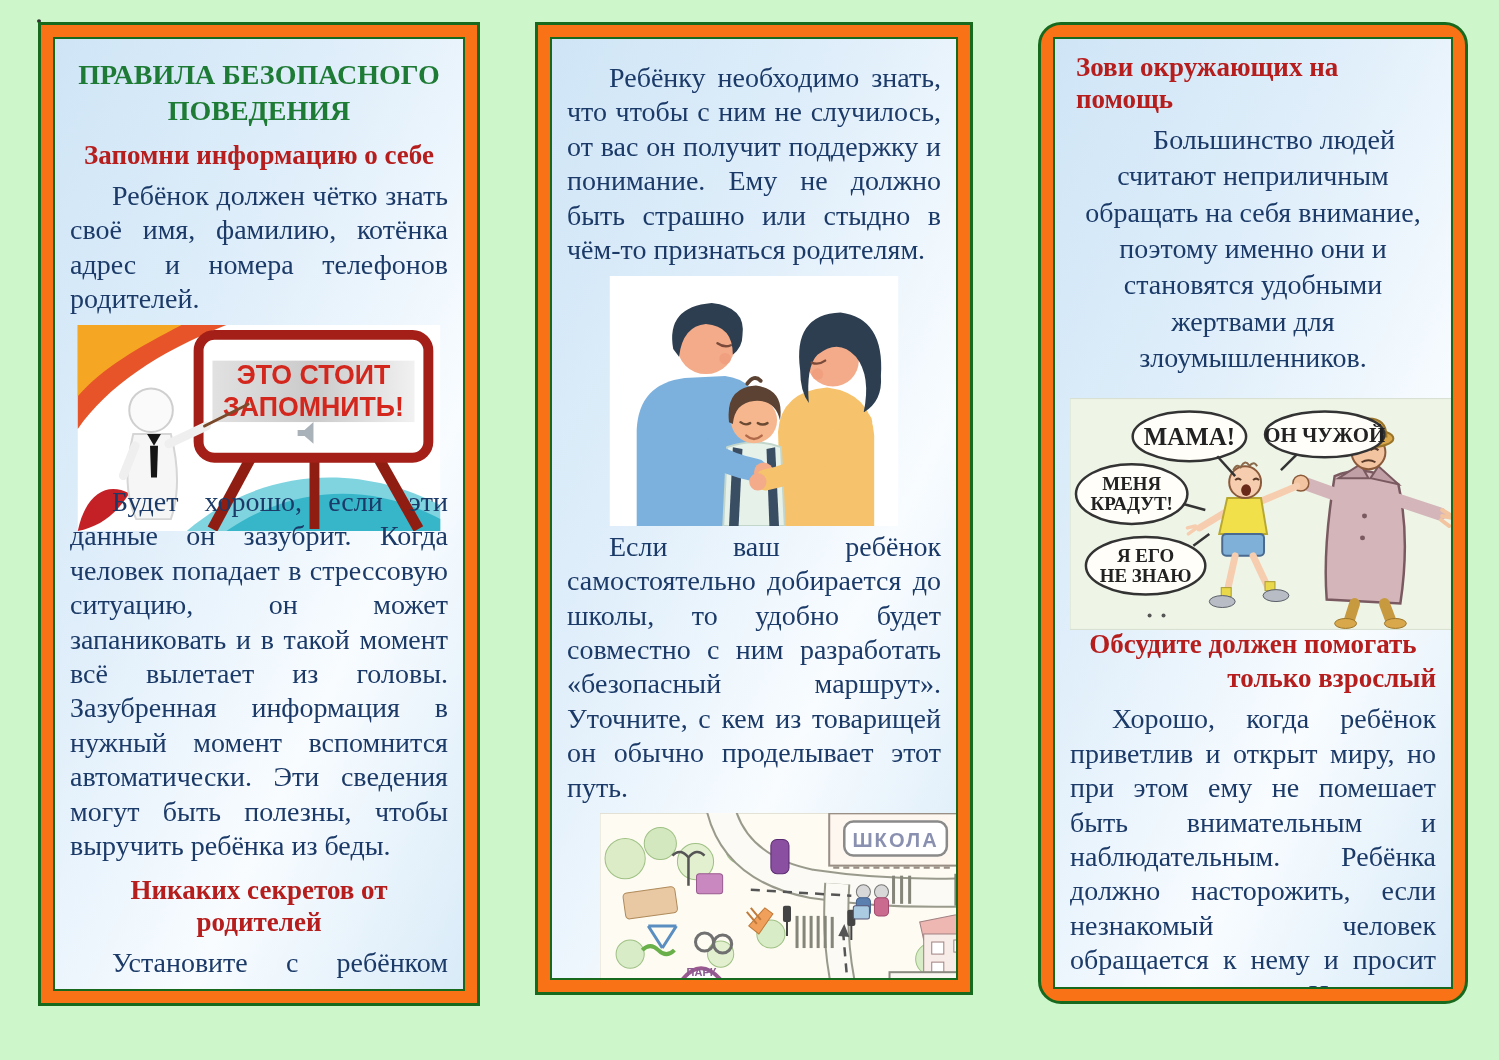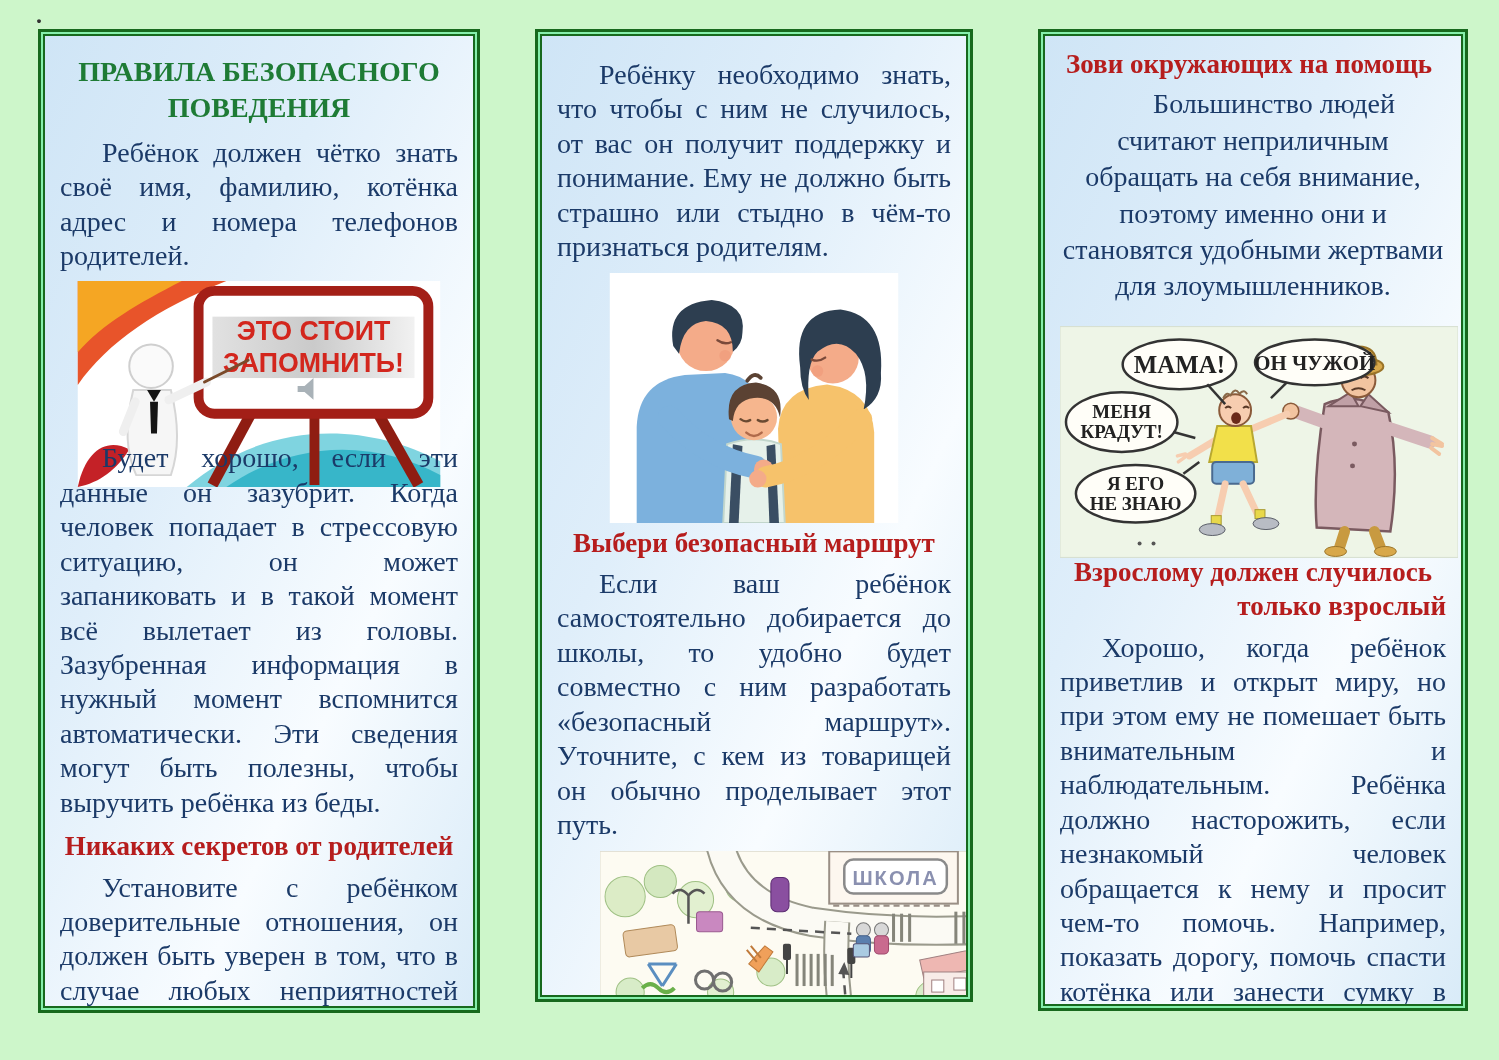--- a/index.html
+++ b/index.html
@@ -8,37 +8,37 @@
     width:1499px;height:1060px;
     background:#cdf6ca;
     font-family:"Liberation Serif", serif;
     overflow:hidden;
   }
   .corner-dot{
     position:absolute;left:36px;top:2px;
     font-size:24px;color:#333;font-weight:bold;
   }
   .panel{
-    position:absolute;top:29px;
+    position:absolute;top:22px;
     border:3px solid #17691d;
-    background:#86efac;
-    padding:2px;
+    background:#f97316;
+    padding:12px;
     box-sizing:border-box;
   }
   .panel-inner{
     border:2px solid #17691d;
     height:100%;
     box-sizing:border-box;
     background:linear-gradient(115deg,#cfe5f6 0%,#dfeefa 35%,#f8fcff 68%,#d9ebf8 100%);
     padding:10px 15px 8px 15px;
     overflow:hidden;
   }
   .panel-1{left:38px;width:442px;height:984px;}
   .panel-2{left:535px;width:438px;height:973px;}
-  .panel-3{left:1038px;width:430px;height:982px;}
+  .panel-3{left:1038px;width:430px;height:982px;border-radius:23px;}
 
   .title{
     color:#1e7b35;font-size:28px;font-weight:bold;
     text-align:center;line-height:1.28;margin:8px 0 10px 0;
   }
   .red-h{
     color:#b61d1d;font-size:27px;font-weight:bold;
     text-align:center;line-height:1.2;margin:10px 0 8px 0;
   }
   .red-h.left{text-align:left;margin:2px 0 6px 6px;}
@@ -54,20 +54,21 @@
 </style>
 </head>
 <body>
 
 <div class="page">
   <div class="corner-dot">.</div>
 
   <div class="panel panel-1">
     <div class="panel-inner">
       <div class="title">ПРАВИЛА БЕЗОПАСНОГО ПОВЕДЕНИЯ</div>
+      <div class="red-h">Запомни информацию о себе</div>
       <p class="body-p">Ребёнок должен чётко знать своё имя, фамилию, котёнка адрес и номера телефонов родителей.</p>
 
       <div class="fig" style="width:366px;height:156px;">
         <svg viewBox="0 0 366 208" width="366" height="206">
           <defs>
             <linearGradient id="grayband" x1="0" y1="0" x2="1" y2="0">
               <stop offset="0" stop-color="#c9c9c9"></stop>
                 <stop offset="0.5" stop-color="#9f9f9f"></stop>
                 <stop offset="1" stop-color="#e6e6e6"></stop>
             </linearGradient>
@@ -135,21 +136,20 @@
           <path d="M128,178 L124,260 L134,260 L138,180 Z" fill="#3a4e63"></path>
           <path d="M163,180 L166,260 L176,260 L172,178 Z" fill="#3a4e63"></path>
 
           <path d="M62,150 Q100,192 152,202" stroke="#7cb1dd" stroke-width="24" fill="none" stroke-linecap="round"></path>
           <circle cx="160" cy="204" r="10" fill="#f4ab89"></circle>
           <path d="M262,152 Q215,202 162,212" stroke="#f6c26b" stroke-width="22" fill="none" stroke-linecap="round"></path>
           <circle cx="154" cy="214" r="9" fill="#f4ab89"></circle>
         </svg>
       </div>
 
-      <div class="red-h no-top">Выбери безопасный маршрут</div>
       <p class="body-p">Если ваш ребёнок самостоятельно добирается до школы, то удобно будет совместно с ним разработать «безопасный маршрут». Уточните, с кем из товарищей он обычно проделывает этот путь.</p>
 
       <div class="fig" style="width:308px;height:250px;margin-top:6px;">
         <svg viewBox="0 0 378 248" width="380" height="250">
           <rect x="0" y="0" width="378" height="248" fill="#fdfbf2" stroke="#e0ddd0"></rect>
 
           <g>
             <circle cx="25" cy="45" r="20" fill="#dcecc6" stroke="#9fc084"></circle>
             <circle cx="60" cy="30" r="16" fill="#d4e8c0" stroke="#9fc084"></circle>
             <circle cx="95" cy="48" r="18" fill="#e2f0d0" stroke="#9fc084"></circle>
@@ -331,18 +331,18 @@
             <ellipse cx="76" cy="168" rx="60" ry="29" fill="#fffef8" stroke="#333" stroke-width="2.5"></ellipse>
             <path d="M124,148 L140,136" stroke="#333" stroke-width="2.5" fill="none"></path>
             <text x="76" y="164" text-anchor="middle" font-size="19">Я ЕГО</text>
             <text x="76" y="184" text-anchor="middle" font-size="19">НЕ ЗНАЮ</text>
           </g>
           <circle cx="80" cy="218" r="2" fill="#555"></circle>
           <circle cx="94" cy="218" r="2" fill="#555"></circle>
         </svg>
       </div>
 
-      <div class="red-h two-line">Взрослому должен случилось</div>
+      <div class="red-h two-line">Обсудите должен помогать</div>
       <div class="red-h" style="margin-top:0;text-align:right;">только взрослый</div>
       <p class="body-p">Хорошо, когда ребёнок приветлив и открыт миру, но при этом ему не помешает быть внимательным и наблюдательным. Ребёнка должно насторожить, если незнакомый человек обращается к нему и просит чем-то помочь. Например, показать дорогу, помочь спасти котёнка или занести сумку в квартиру. Обсудите с ребёнком подобную ситуацию, расскажите, что существует неписаное правило – взрослому должен помогать только взрослый!</p>
     </div>
   </div>
 </div>
 
 </body></html>

